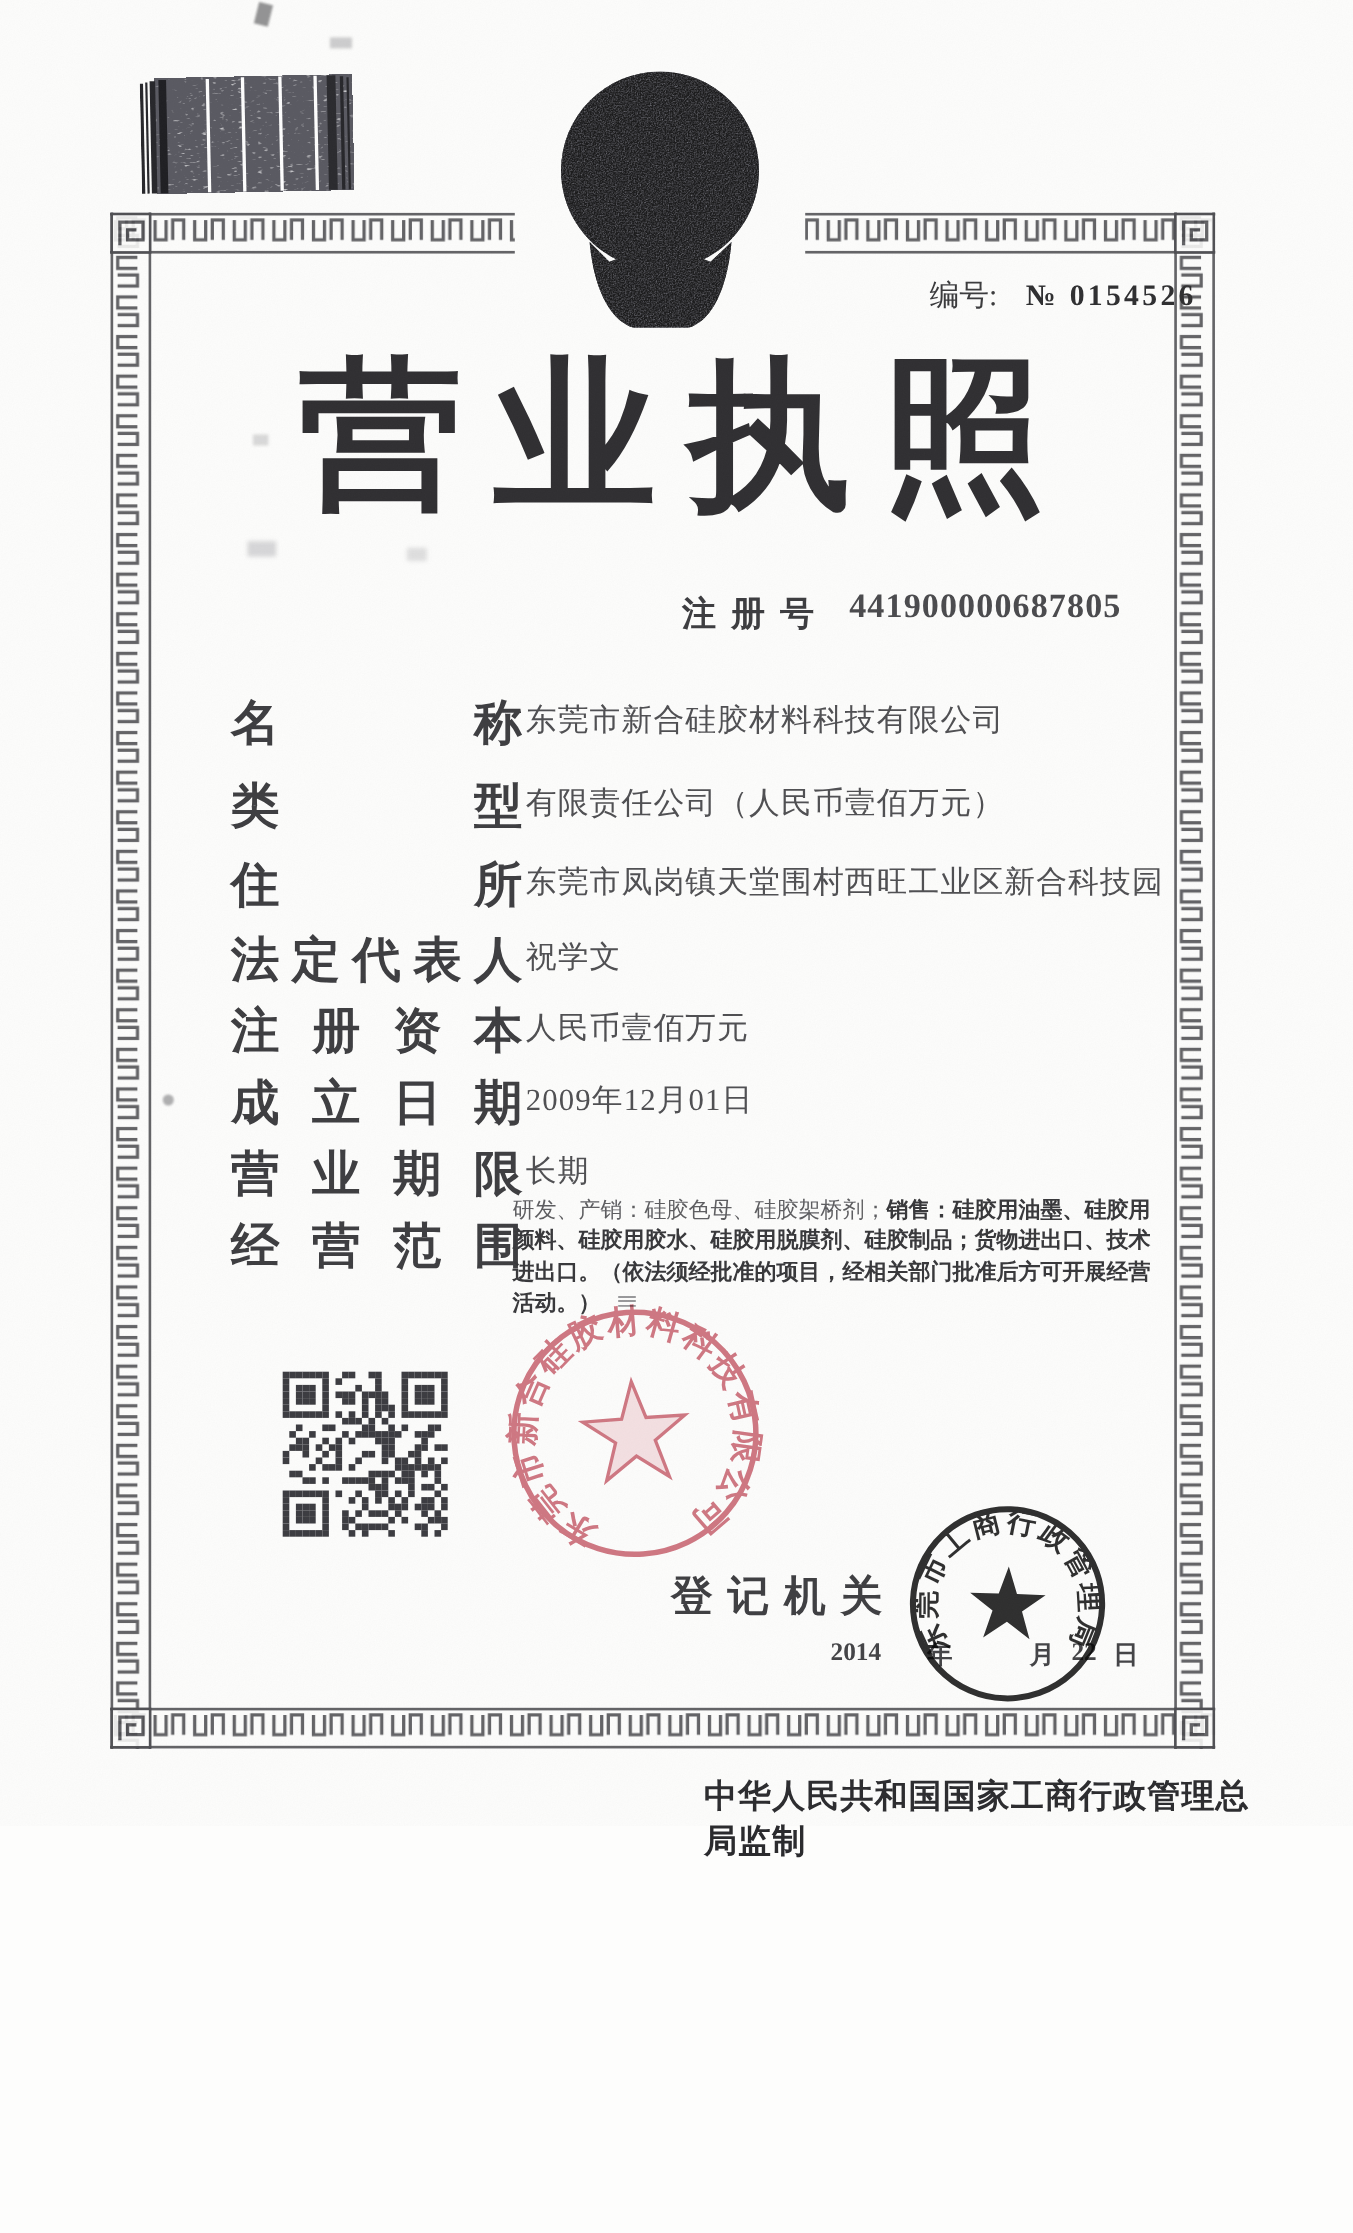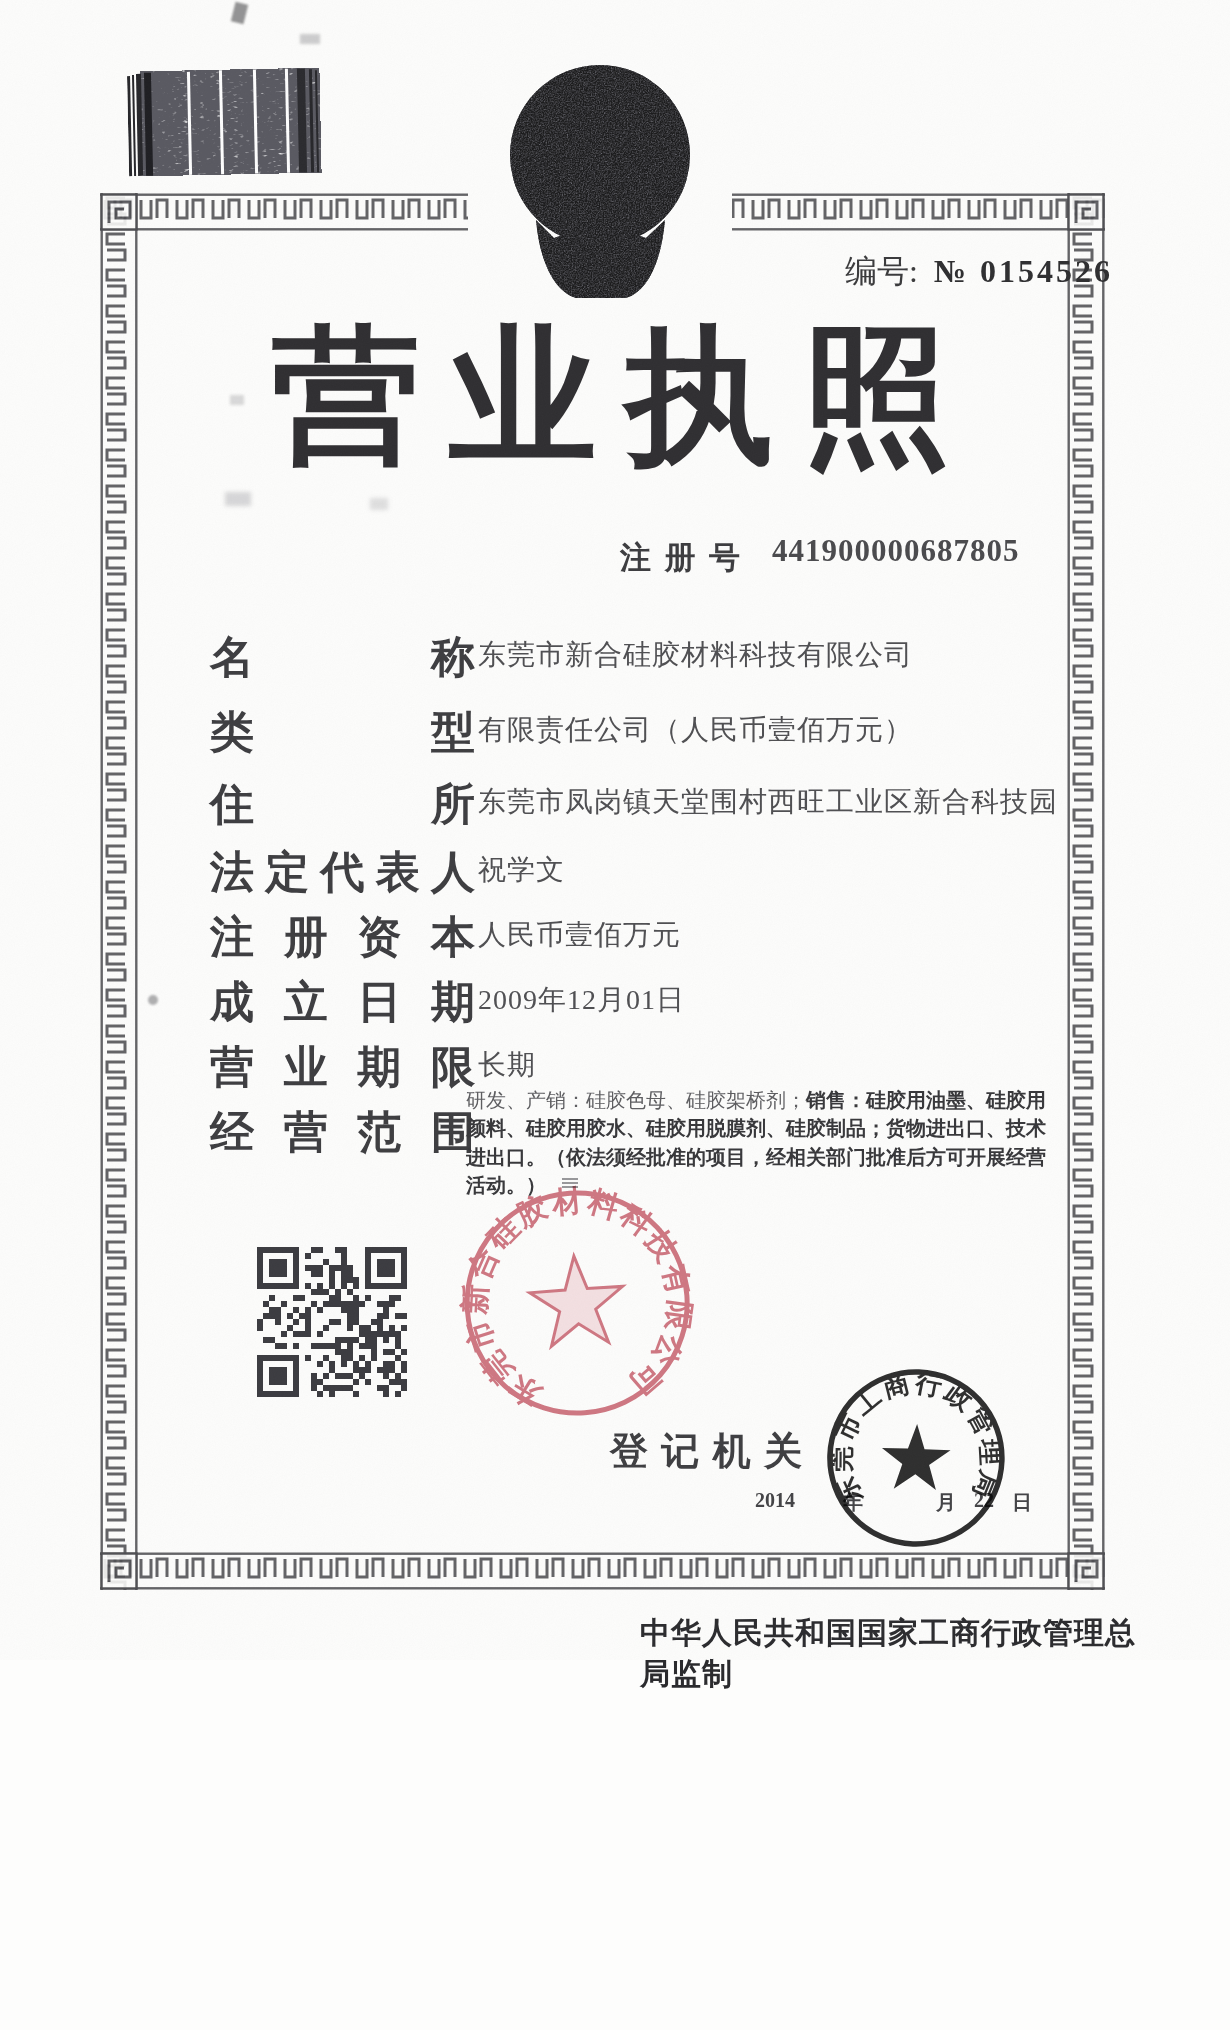--- a/index.html
+++ b/index.html
@@ -3,33 +3,33 @@
 <meta charset="utf-8">
 <style>
   html,body{margin:0;padding:0;}
   body{width:1230px;height:2030px;background:#ffffff;position:relative;
        font-family:"Liberation Serif","DejaVu Serif",serif;}
   .page{position:absolute;left:0;top:0;width:1230px;height:2030px;background:#fdfdfc;overflow:hidden;}
   
   .strip{position:absolute;opacity:.88;}
   .corner{position:absolute;opacity:.88;}
   
-  .serial{position:absolute;left:845px;top:250px;font-size:32px;color:#3a3a3c;display:flex;gap:16px;align-items:baseline;}
+  .serial{position:absolute;left:845px;top:250px;font-size:27px;color:#3a3a3c;display:flex;gap:26px;align-items:baseline;}
   .serial .no{font-weight:700;letter-spacing:3px;color:#2e2e30;}
   .title{position:absolute;left:272px;top:322px;width:678px;font-size:148px;font-weight:900;
          color:#2f2e31;font-family:"Liberation Sans","DejaVu Sans",sans-serif;line-height:1;}
   .justify{display:flex;justify-content:space-between;}
   .regline-label{position:absolute;left:620px;top:537px;width:120px;font-size:31px;color:#3c3c3f;font-weight:600;}
   .regline-value{position:absolute;left:772px;top:533px;font-size:31px;letter-spacing:1px;color:#4a4a4d;font-weight:700;}
   .f-label{position:absolute;left:210px;width:265px;font-size:44px;color:#3d3d40;font-weight:600;}
   .f-value{position:absolute;left:478px;font-size:28px;color:#4f4f52;font-weight:500;letter-spacing:1px;}
   .scope{position:absolute;left:466px;top:1086px;width:592px;font-size:20px;line-height:1.42;color:#5d5d60;}
   .scope b{color:#37373a;font-weight:700;}
   .registrar{position:absolute;left:610px;top:1426px;width:192px;font-size:38px;color:#3e3e41;font-weight:600;}
-  .date-part{position:absolute;top:1489px;font-size:20px;color:#434346;font-weight:600;}
+  .date-part{position:absolute;top:1489px;font-size:23px;color:#434346;font-weight:600;}
   .footer-left{position:absolute;left:98px;top:1618px;font-size:19px;color:#333336;}
   .footer-right{position:absolute;left:640px;top:1613px;width:498px;font-size:30px;color:#2b2b2e;font-weight:700;text-align:left;letter-spacing:1px;}
   
   .barcode{position:absolute;left:128px;top:66px;transform:rotate(-1.2deg);}
   .emblem-backing{position:absolute;left:468px;top:183px;width:264px;height:120px;background:#fdfdfc;}
   .emblem{position:absolute;left:478px;top:60px;}
   .qr{position:absolute;left:250px;top:1240px;width:164px;height:164px;}
   .seal-red{position:absolute;left:452px;top:1176px;opacity:.85;mix-blend-mode:multiply;transform:rotate(-4deg);}
   .seal-black{position:absolute;left:820px;top:1360px;opacity:.93;mix-blend-mode:multiply;transform:rotate(2deg);}
   .smudge{position:absolute;pointer-events:none;}

